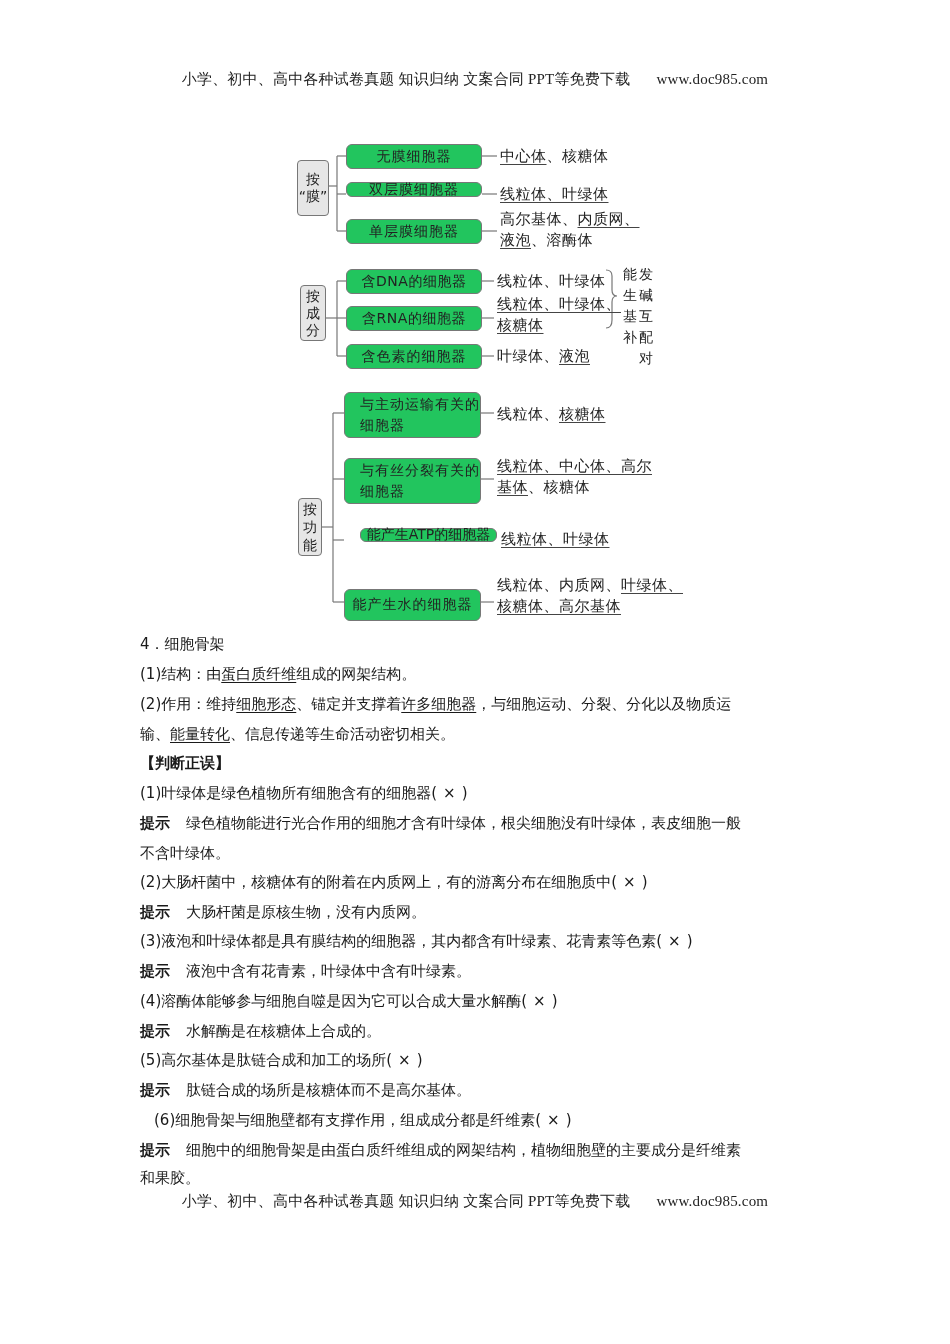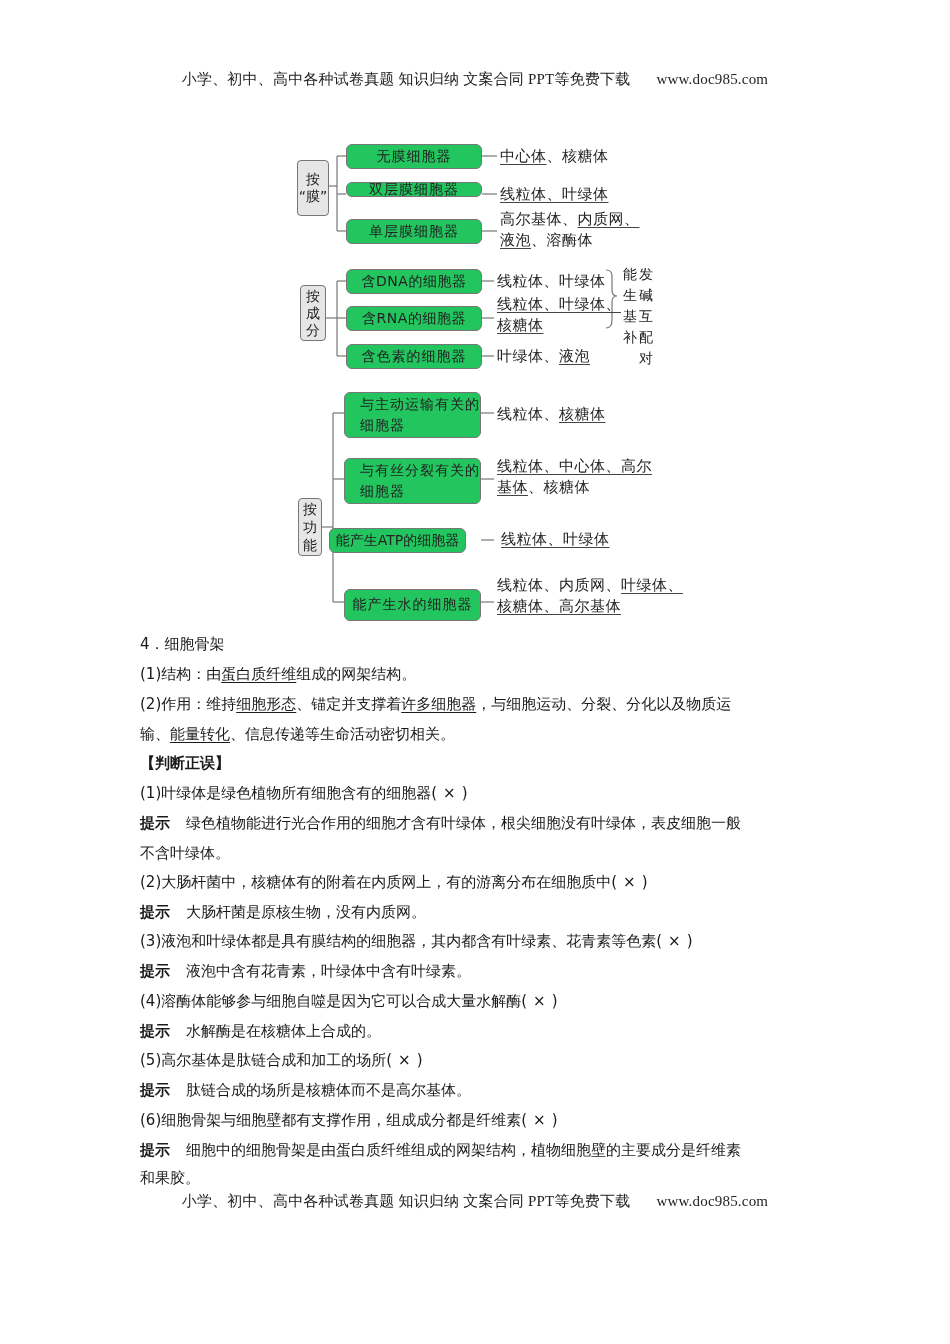--- a/index.html
+++ b/index.html
@@ -157,21 +157,21 @@
   <div class="node multi" style="left:344px;top:458px;width:137px;height:46px;">
     <div>
       <div>与有丝分裂有关的</div>
       <div>细胞器</div>
     </div>
   </div>
   <div class="leaf" style="left:497px;top:456px;">
     <div><u>线粒体、中心体、高尔</u></div>
     <div><u>基体</u><span>、核糖体</span></div>
   </div>
-  <div class="node" style="left:329px;top:528px;width:137px;height:25px;letter-spacing:0;">能产生ATP的细胞器</div>
+  <div class="node" style="left:360px;top:528px;width:137px;height:14px;letter-spacing:0;">能产生ATP的细胞器</div>
   <div class="leaf" style="left:501px;top:529px;">
     <u>线粒体、叶绿体</u>
   </div>
   <div class="node" style="left:344px;top:589px;width:137px;height:32px;">能产生水的细胞器</div>
   <div class="leaf" style="left:497px;top:575px;">
     <div><span>线粒体、内质网、</span><u>叶绿体、</u></div>
     <div><u>核糖体、高尔基体</u></div>
   </div>
 </div>
 
@@ -217,21 +217,21 @@
   <span class="hint-label">提示</span><span>水解酶是在核糖体上合成的。</span>
 </div>
 
 <div class="txt" style="top:1050px;">
   <span>(5)高尔基体是肽链合成和加工的场所(</span><span class="mark">×</span><span>)</span>
 </div>
 <div class="txt" style="top:1080px;">
   <span class="hint-label">提示</span><span>肽链合成的场所是核糖体而不是高尔基体。</span>
 </div>
 
-<div class="txt" style="top:1110px;">
+<div class="txt" style="top:1110px;margin-left:14px;">
   <span>(6)细胞骨架与细胞壁都有支撑作用，组成成分都是纤维素(</span><span class="mark">×</span><span>)</span>
 </div>
 <div class="txt" style="top:1140px;">
   <span class="hint-label">提示</span><span>细胞中的细胞骨架是由蛋白质纤维组成的网架结构，植物细胞壁的主要成分是纤维素</span>
 </div>
 <div class="txt" style="top:1168px;">和果胶。</div>
 
 <div class="hdr" style="top:1192px;">
   <span>小学、初中、高中各种试卷真题  知识归纳  文案合同  PPT等免费下载</span>
   <span class="site">www.doc985.com</span>

